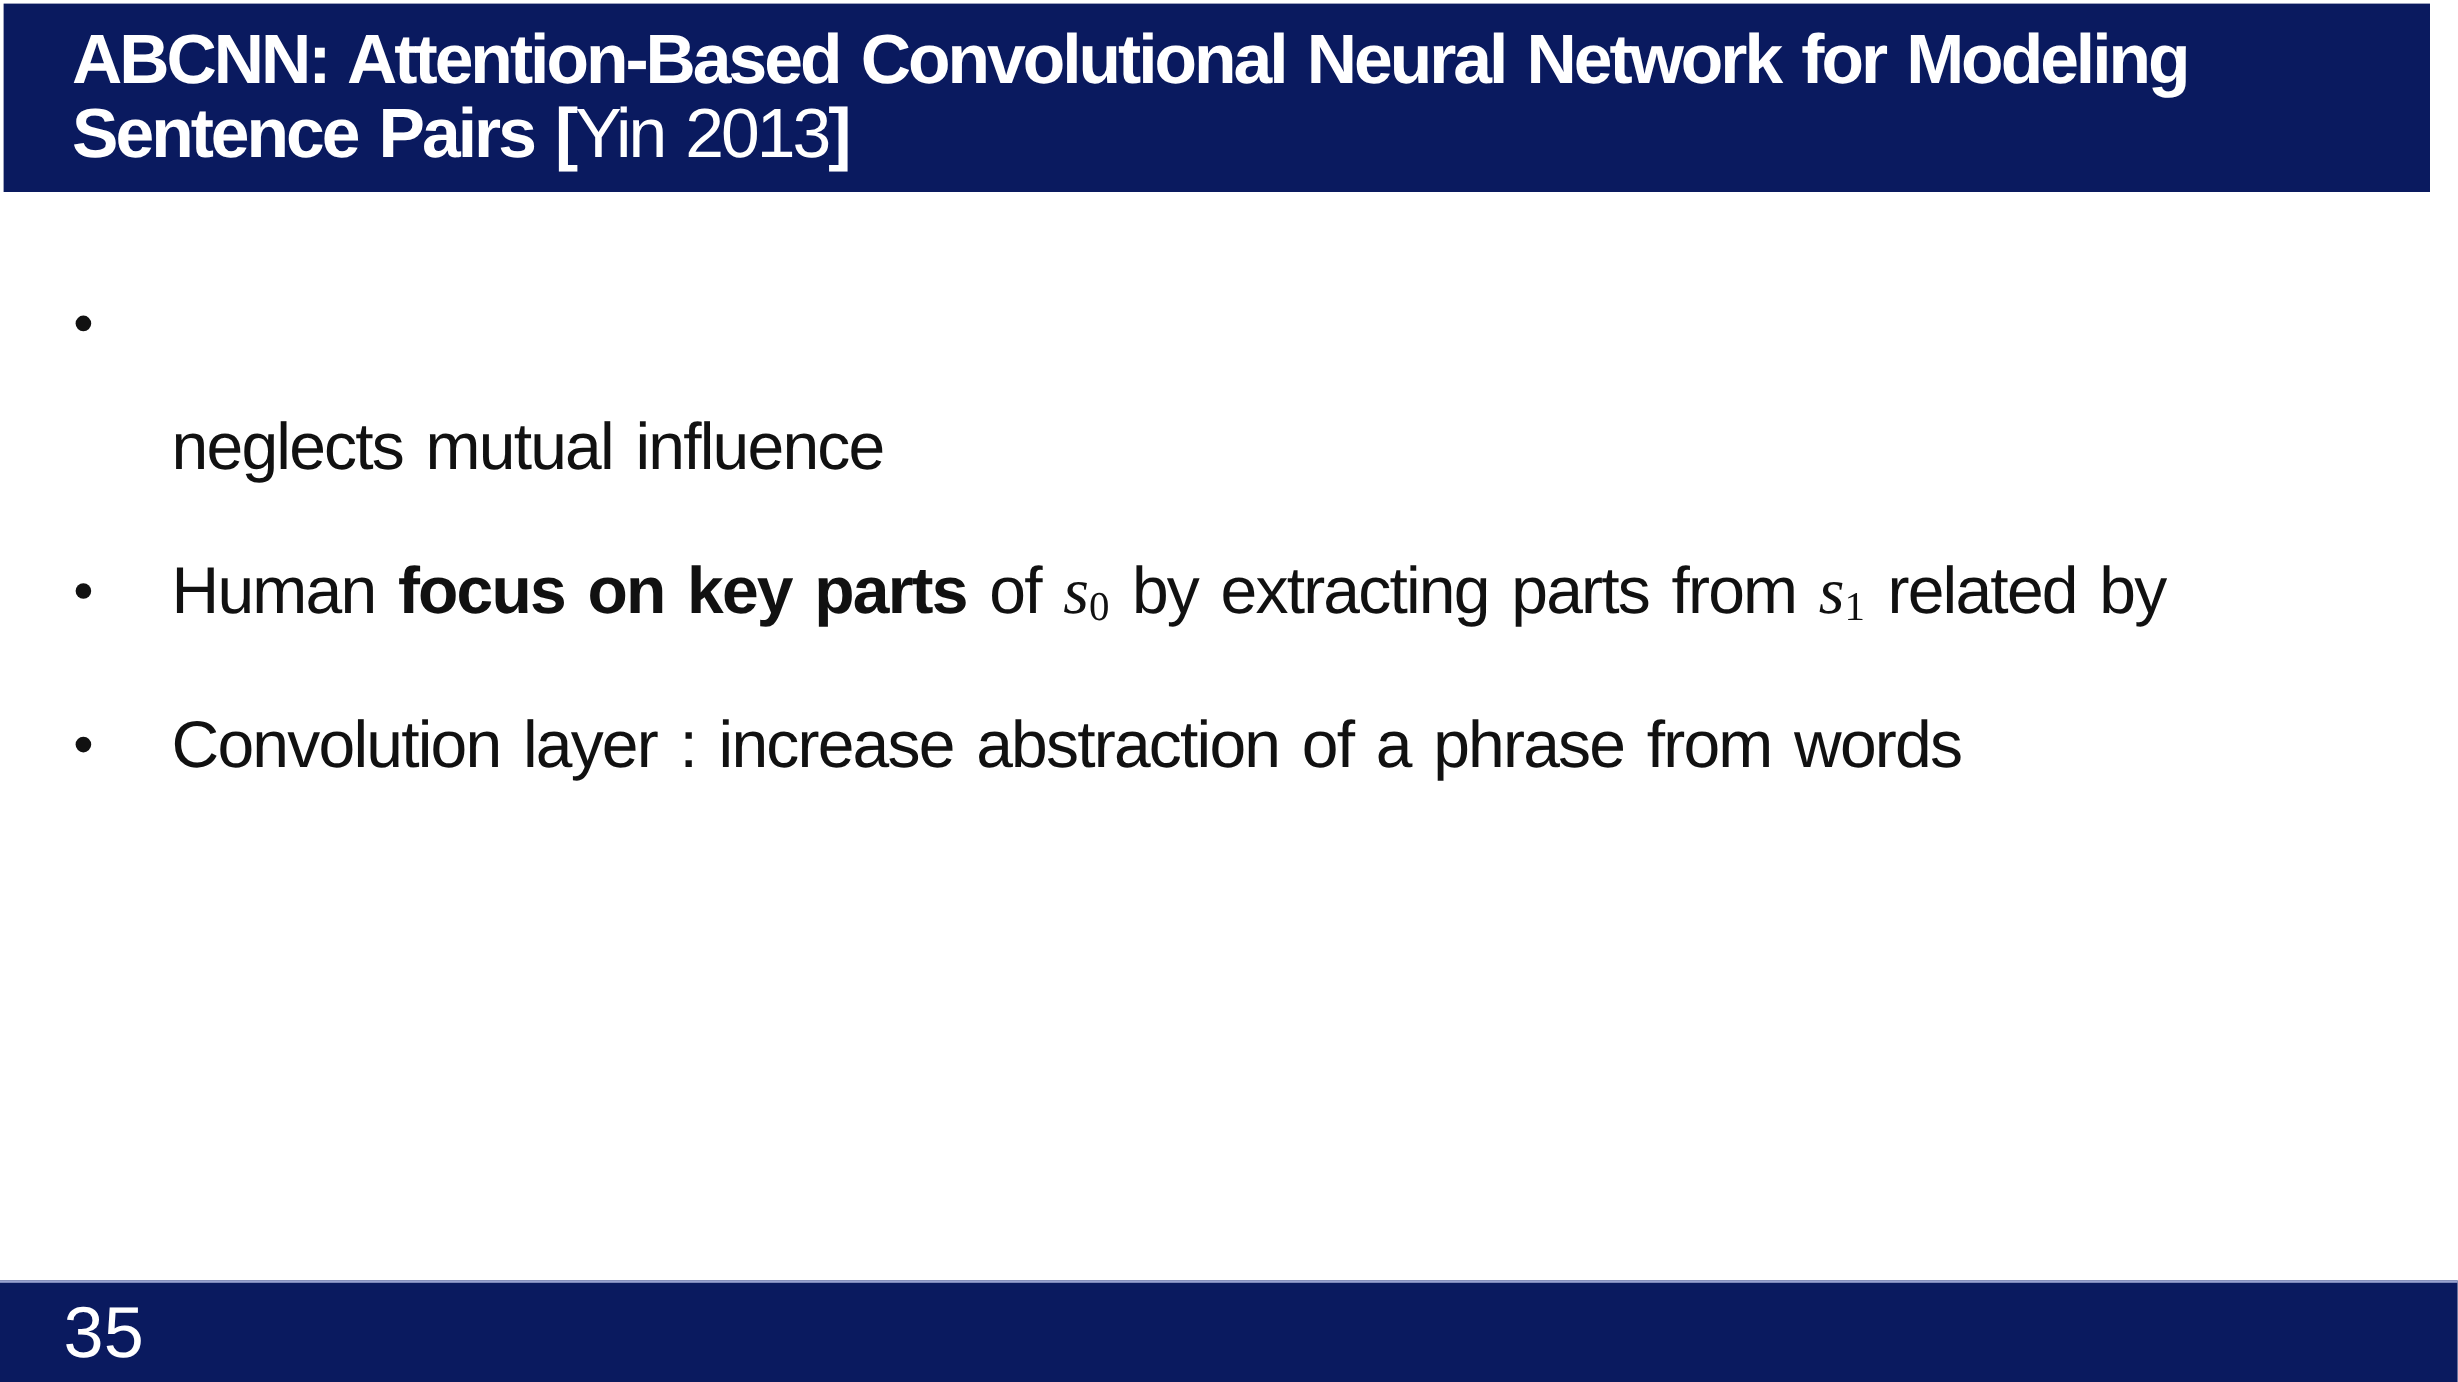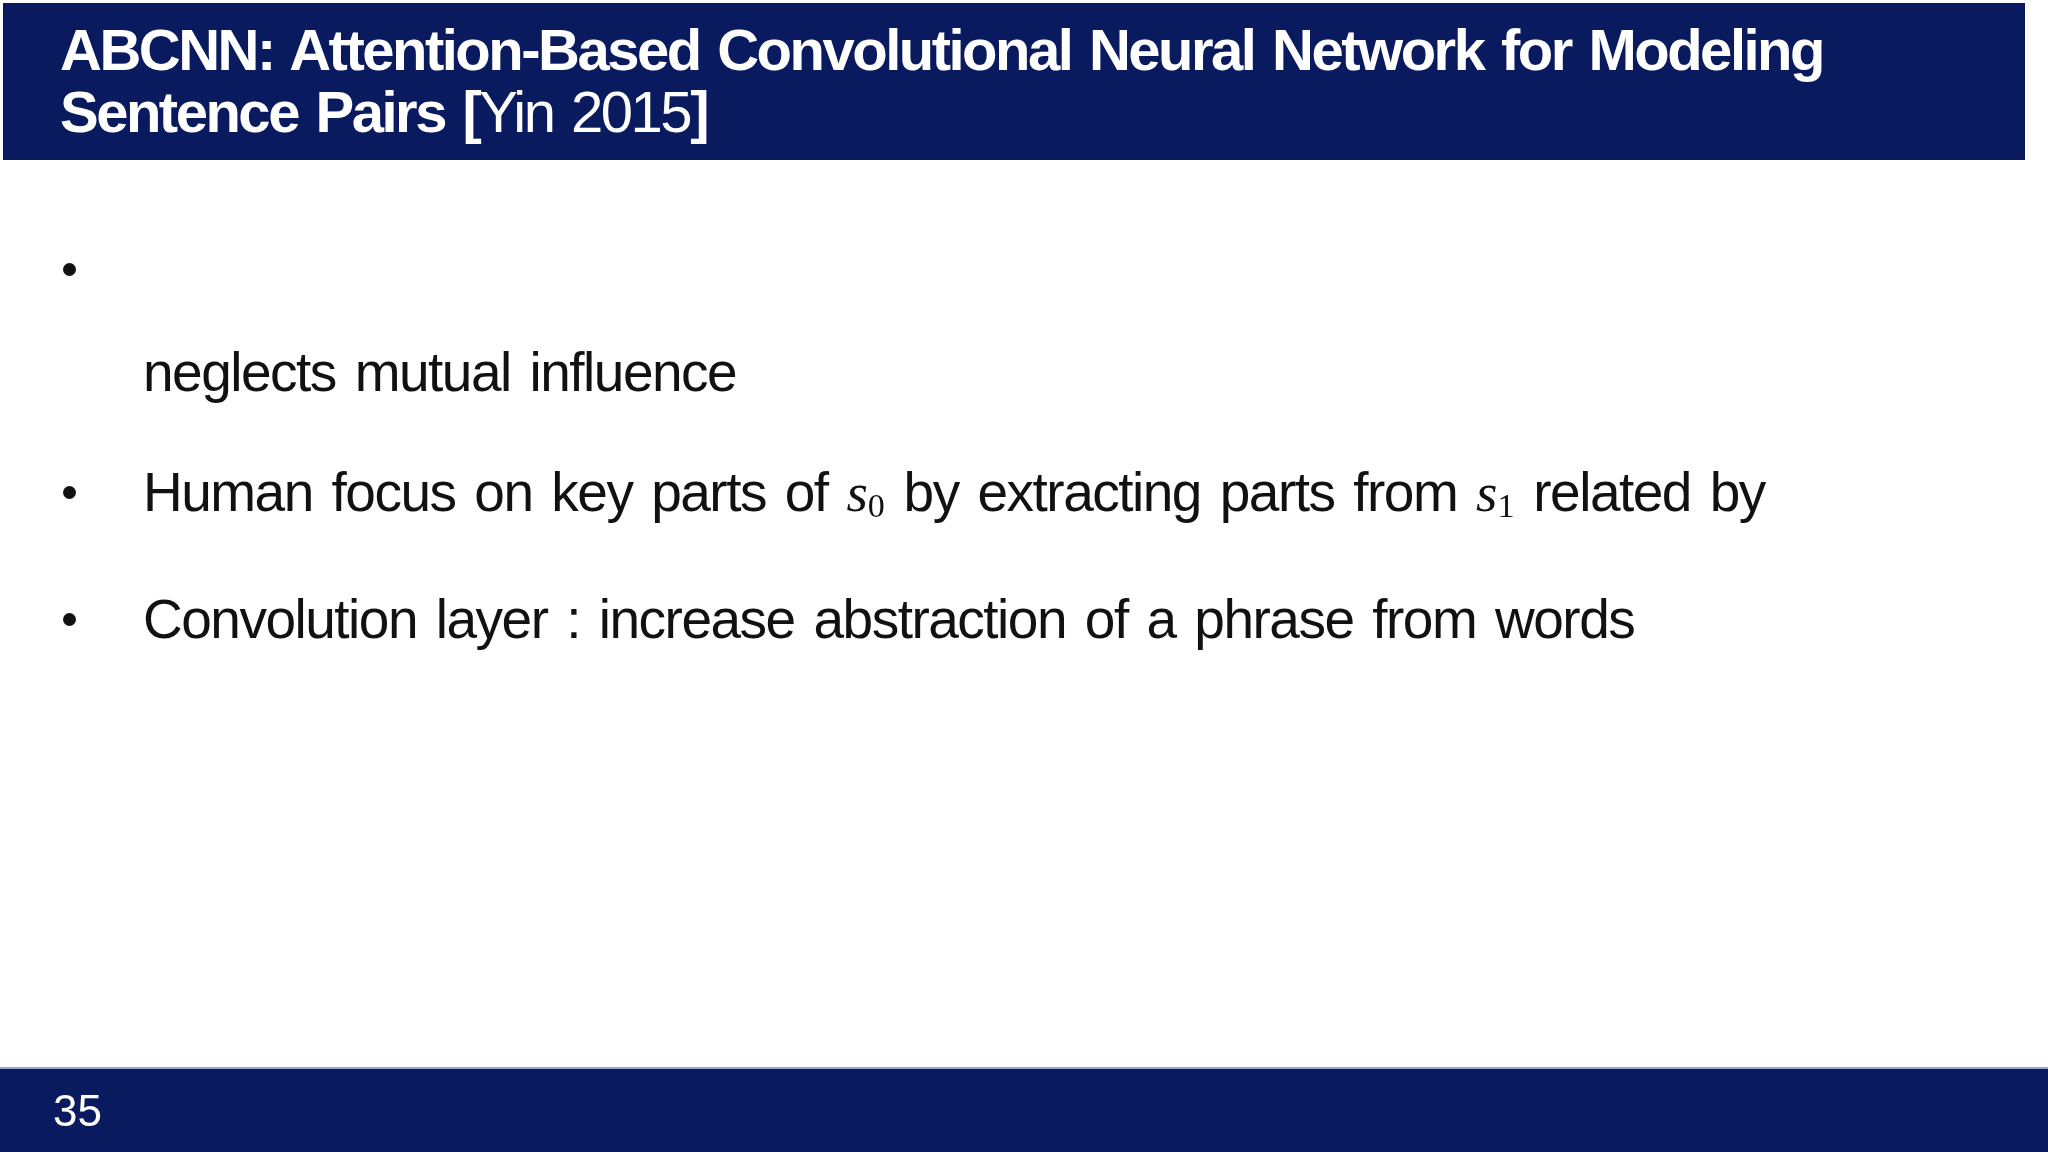--- a/index.html
+++ b/index.html
@@ -63,21 +63,21 @@
   .bullets li::before {
     content: "";
     position: absolute;
     left: 63px;
     top: 45px;
     width: 13px;
     height: 13px;
     border-radius: 50%;
     background: var(--body-text, #111111);
   }
-  .b { font-weight: normal; margin-top: 32px; }
+  .b { font-weight: bold; margin-top: 32px; }
   .mvar {
     font-family: "Liberation Serif", serif;
     font-style: italic;
     letter-spacing: 0;
   }
   .mvar sub {
     font-style: normal;
     font-size: 0.62em;
     vertical-align: baseline;
     position: relative;
@@ -93,32 +93,32 @@
     width: 2048px;
     height: 85px;
     box-sizing: border-box;
     background: var(--navy, #0a1a5f);
     border-top: 2px solid var(--footer-divider, #99a2cf);
     display: flex;
     align-items: center;
   }
   .page-num {
     margin-left: 53px;
-    font-size: 44px;
+    font-size: 60px;
     color: var(--header-text, #ffffff);
     letter-spacing: 0;
   }
 </style>
 </head>
 <body>
 
 <div class="slide">
 
   <header class="title-bar">
-    <h1 class="title"><span>ABCNN: Attention-Based Convolutional Neural Network for Modeling</span><br><span>Sentence Pairs [</span><span class="t-reg">Yin 2015</span><span>]</span></h1>
+    <h1 class="title"><span>ABCNN: Attention-Based Convolutional Neural Network for Modeling</span><br><span>Sentence Pairs [</span><span class="t-reg">Yin 2013</span><span>]</span></h1>
   </header>
 
   <main class="content">
     <ul class="bullets">
 
       <li><br><span>neglects mutual influence</span></li>
 
       <li><span>Human </span><span class="b">focus on key parts</span><span> of </span><span class="mvar"><span>s</span><sub>0</sub></span><span> by extracting parts from </span><span class="mvar"><span>s</span><sub>1</sub></span><span> related by</span><br></li>
 
 

